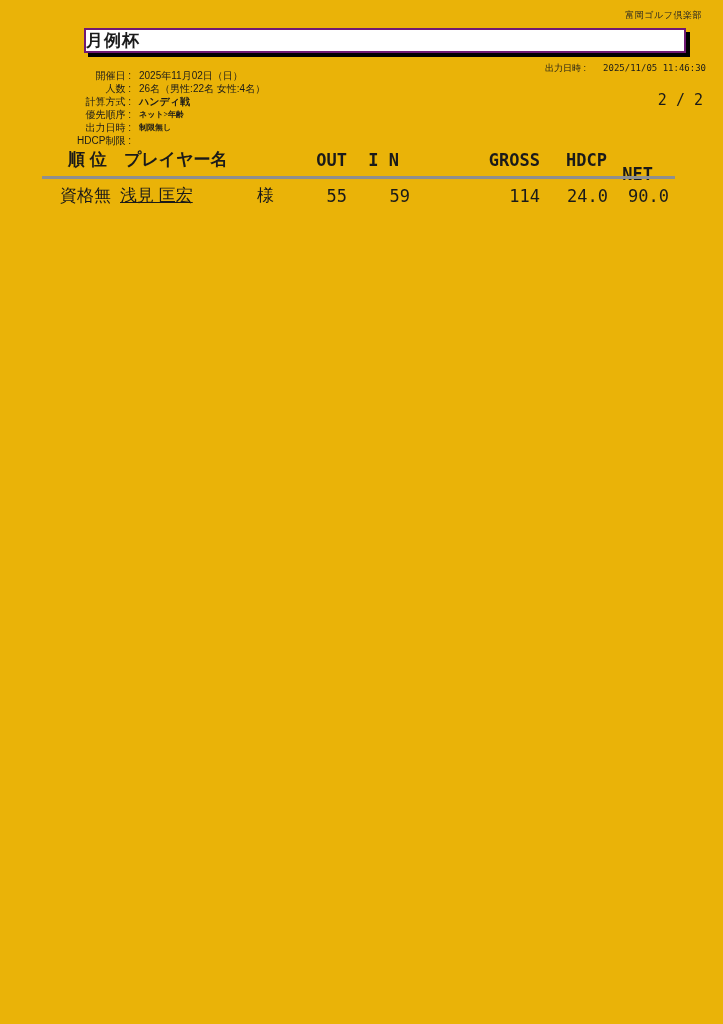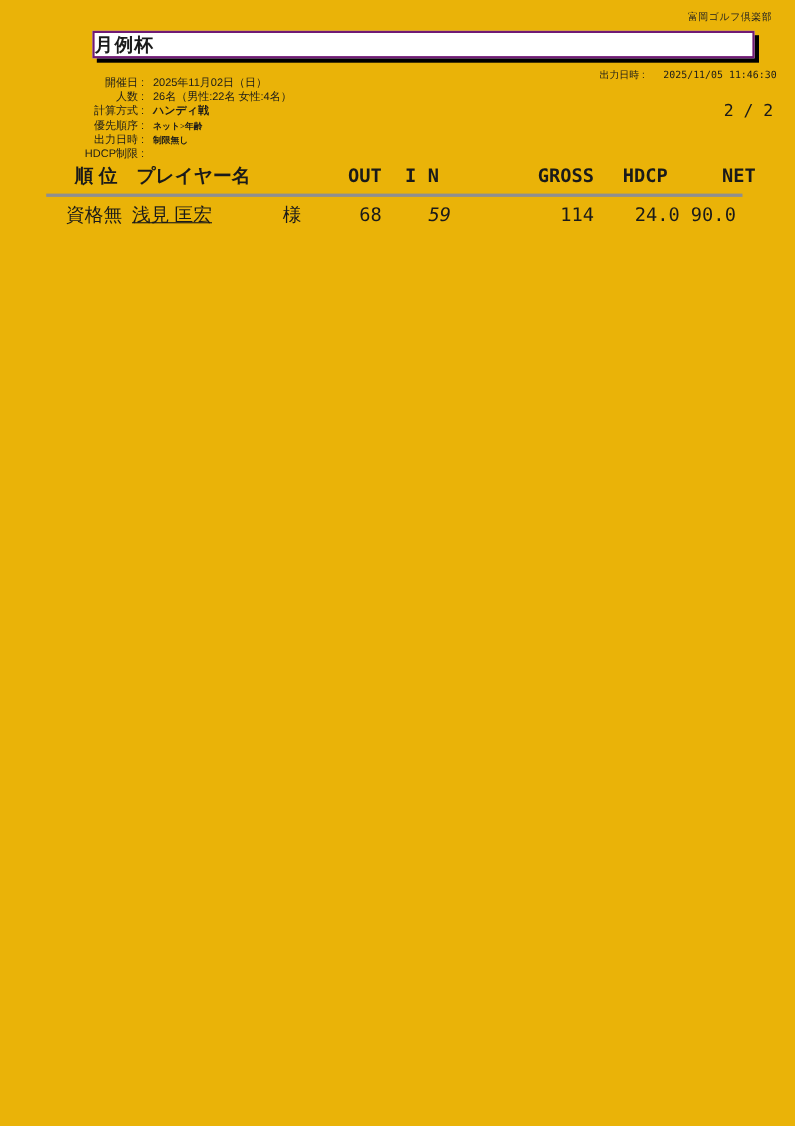--- a/index.html
+++ b/index.html
@@ -96,38 +96,38 @@
   }
   .th { top: 150px; font-weight: bold; }
   .td { top: 186px; font-weight: 500; }
 
   .th-rank   { left: 68px; }
   .th-player { left: 124px; }
   .th-out    { right: 376px; }
   .th-in     { right: 324px; }
   .th-gross  { right: 183px; }
   .th-hdcp   { right: 116px; }
-  .th-net    { right: 36px; }
+  .th-net    { right: 70px; margin-top: 14px; }
 
   .separator {
     position: absolute;
     left: 42px;
     top: 176px;
     width: 633px;
     height: 3px;
     background: #8f8f8f;
   }
 
   .td-rank      { left: 60px; }
   .td-player    { left: 120px; text-decoration: underline; }
   .td-honorific { left: 257px; }
   .td-out       { right: 376px; }
-  .td-in        { right: 313px; font-style: italic; }
+  .td-in        { right: 313px; }
   .td-gross     { right: 183px; }
-  .td-hdcp      { right: 105px; }
+  .td-hdcp      { right: 115px; }
   .td-net       { right: 54px; }
 </style>
 </head>
 <body>
 
 <div class="page">
 
   <div class="club-name">富岡ゴルフ倶楽部</div>
 
   <div class="title-box">
@@ -173,20 +173,20 @@
   <div class="th th-gross mono">GROSS</div>
   <div class="th th-hdcp mono">HDCP</div>
   <div class="th th-net mono">NET</div>
 
   <div class="separator"></div>
 
   <div>
     <div class="td td-rank">資格無</div>
     <div class="td td-player">浅見 匡宏</div>
     <div class="td td-honorific">様</div>
-    <div class="td td-out mono">68</div>
+    <div class="td td-out mono">55</div>
     <div class="td td-in mono">59</div>
     <div class="td td-gross mono">114</div>
     <div class="td td-hdcp mono">24.0</div>
     <div class="td td-net mono">90.0</div>
   </div>
 
 </div>
 
 </body></html>

